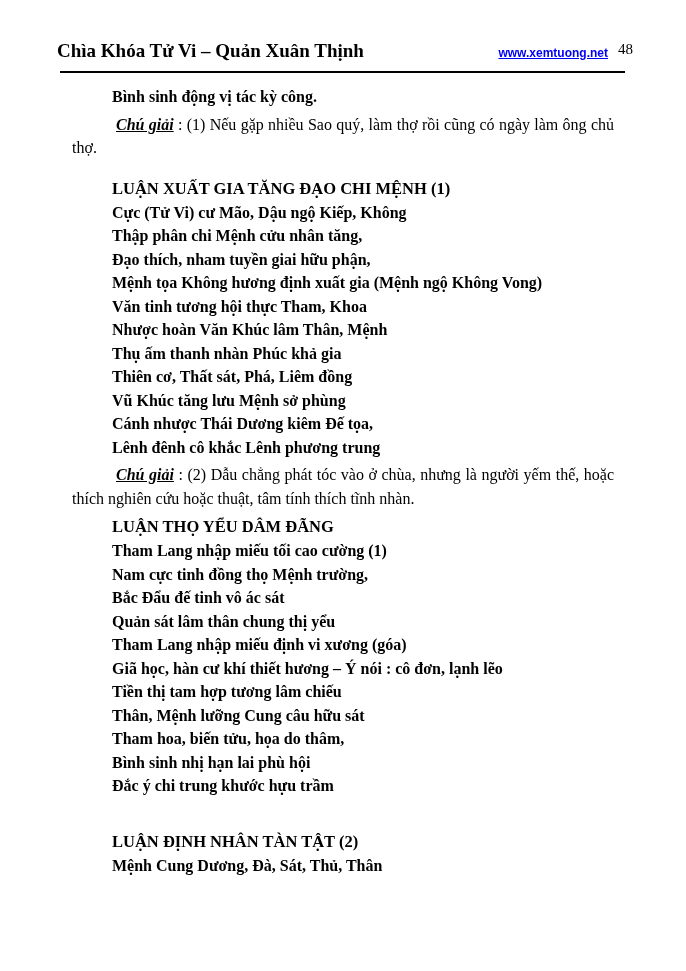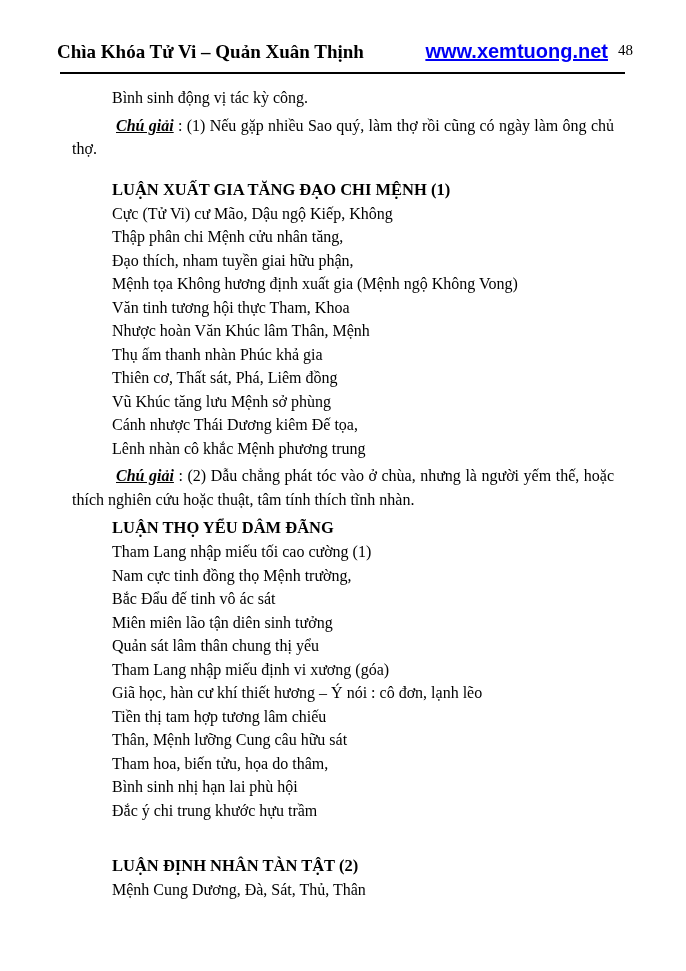--- a/index.html
+++ b/index.html
@@ -30,21 +30,21 @@
     font-size: 19px;
     line-height: 22px;
     white-space: nowrap;
   }
   .header-right {
     white-space: nowrap;
   }
   .header-link {
     font-family: "Liberation Sans", sans-serif;
     font-weight: bold;
-    font-size: 20px;
+    font-size: 12px;
     text-decoration: underline;
     cursor: pointer;
   }
   .page-number {
     font-size: 15px;
     margin-left: 10px;
     position: relative;
     top: -3px;
   }
   .rule {
@@ -54,20 +54,21 @@
   }
   .content {
     margin-left: 11px;
     width: 550px;
     font-size: 16px;
     line-height: 23.5px;
   }
   .poem-line {
     margin: 0;
     padding-left: 44px;
+    font-weight: bold;
   }
   .note {
     margin: 4px;
     text-align: justify;
     text-indent: 44px;
   }
   .note-label {
     font-weight: bold;
     font-style: italic;
     text-decoration: underline;
@@ -106,29 +107,28 @@
     <p class="poem-line">Cực (Tử Vi) cư Mão, Dậu ngộ Kiếp, Không</p>
     <p class="poem-line">Thập phân chi Mệnh cửu nhân tăng,</p>
     <p class="poem-line">Đạo thích, nham tuyền giai hữu phận,</p>
     <p class="poem-line">Mệnh tọa Không hương định xuất gia (Mệnh ngộ Không Vong)</p>
     <p class="poem-line">Văn tinh tương hội thực Tham, Khoa</p>
     <p class="poem-line">Nhược hoàn Văn Khúc lâm Thân, Mệnh</p>
     <p class="poem-line">Thụ ấm thanh nhàn Phúc khả gia</p>
     <p class="poem-line">Thiên cơ, Thất sát, Phá, Liêm đồng</p>
     <p class="poem-line">Vũ Khúc tăng lưu Mệnh sở phùng</p>
     <p class="poem-line">Cánh nhược Thái Dương kiêm Đế tọa,</p>
-    <p class="poem-line">Lênh nhàn cô khắc Mệnh phương trung</p>
+    <p class="poem-line">Lênh đênh cô khắc Lênh phương trung</p>
 
     <p class="note"><span class="note-label">Chú giải</span><span> : (2) Dẫu chẳng phát tóc vào ở chùa, nhưng là người yếm thế, hoặc thích nghiên cứu hoặc thuật, tâm tính thích tĩnh nhàn.</span></p>
 
     <h2 class="section-heading gap-md">LUẬN THỌ YỂU DÂM ĐÃNG</h2>
     <p class="poem-line">Tham Lang nhập miếu tối cao cường (1)</p>
     <p class="poem-line">Nam cực tinh đồng thọ Mệnh trường,</p>
     <p class="poem-line">Bắc Đẩu đế tinh vô ác sát</p>
-    <p class="poem-line">Miên miên lão tận diên sinh tưởng</p>
     <p class="poem-line">Quản sát lâm thân chung thị yểu</p>
     <p class="poem-line">Tham Lang nhập miếu định vi xương (góa)</p>
     <p class="poem-line">Giã học, hàn cư khí thiết hương – Ý nói : cô đơn, lạnh lẽo</p>
     <p class="poem-line">Tiền thị tam hợp tương lâm chiếu</p>
     <p class="poem-line">Thân, Mệnh lưỡng Cung câu hữu sát</p>
     <p class="poem-line">Tham hoa, biến tửu, họa do thâm,</p>
     <p class="poem-line">Bình sinh nhị hạn lai phù hội</p>
     <p class="poem-line">Đắc ý chi trung khước hựu trầm</p>
 
     <h2 class="section-heading gap-lg">LUẬN ĐỊNH NHÂN TÀN TẬT (2)</h2>

